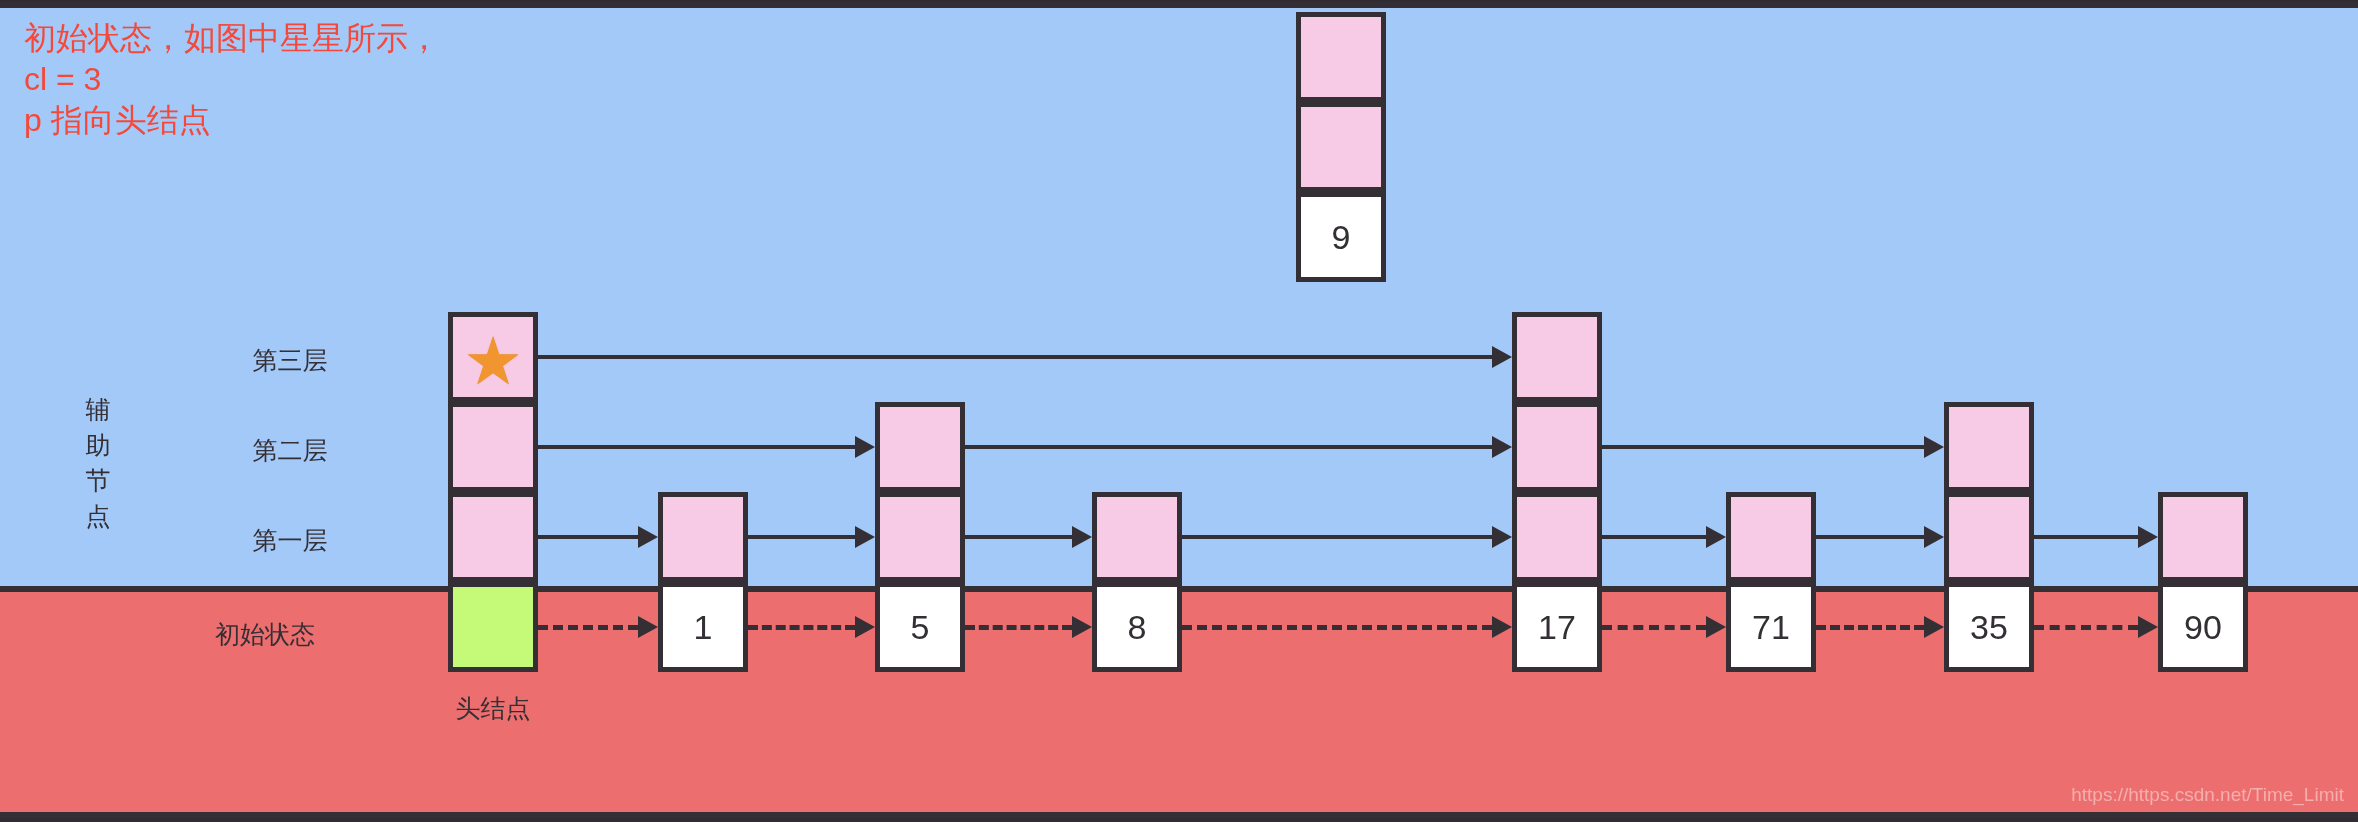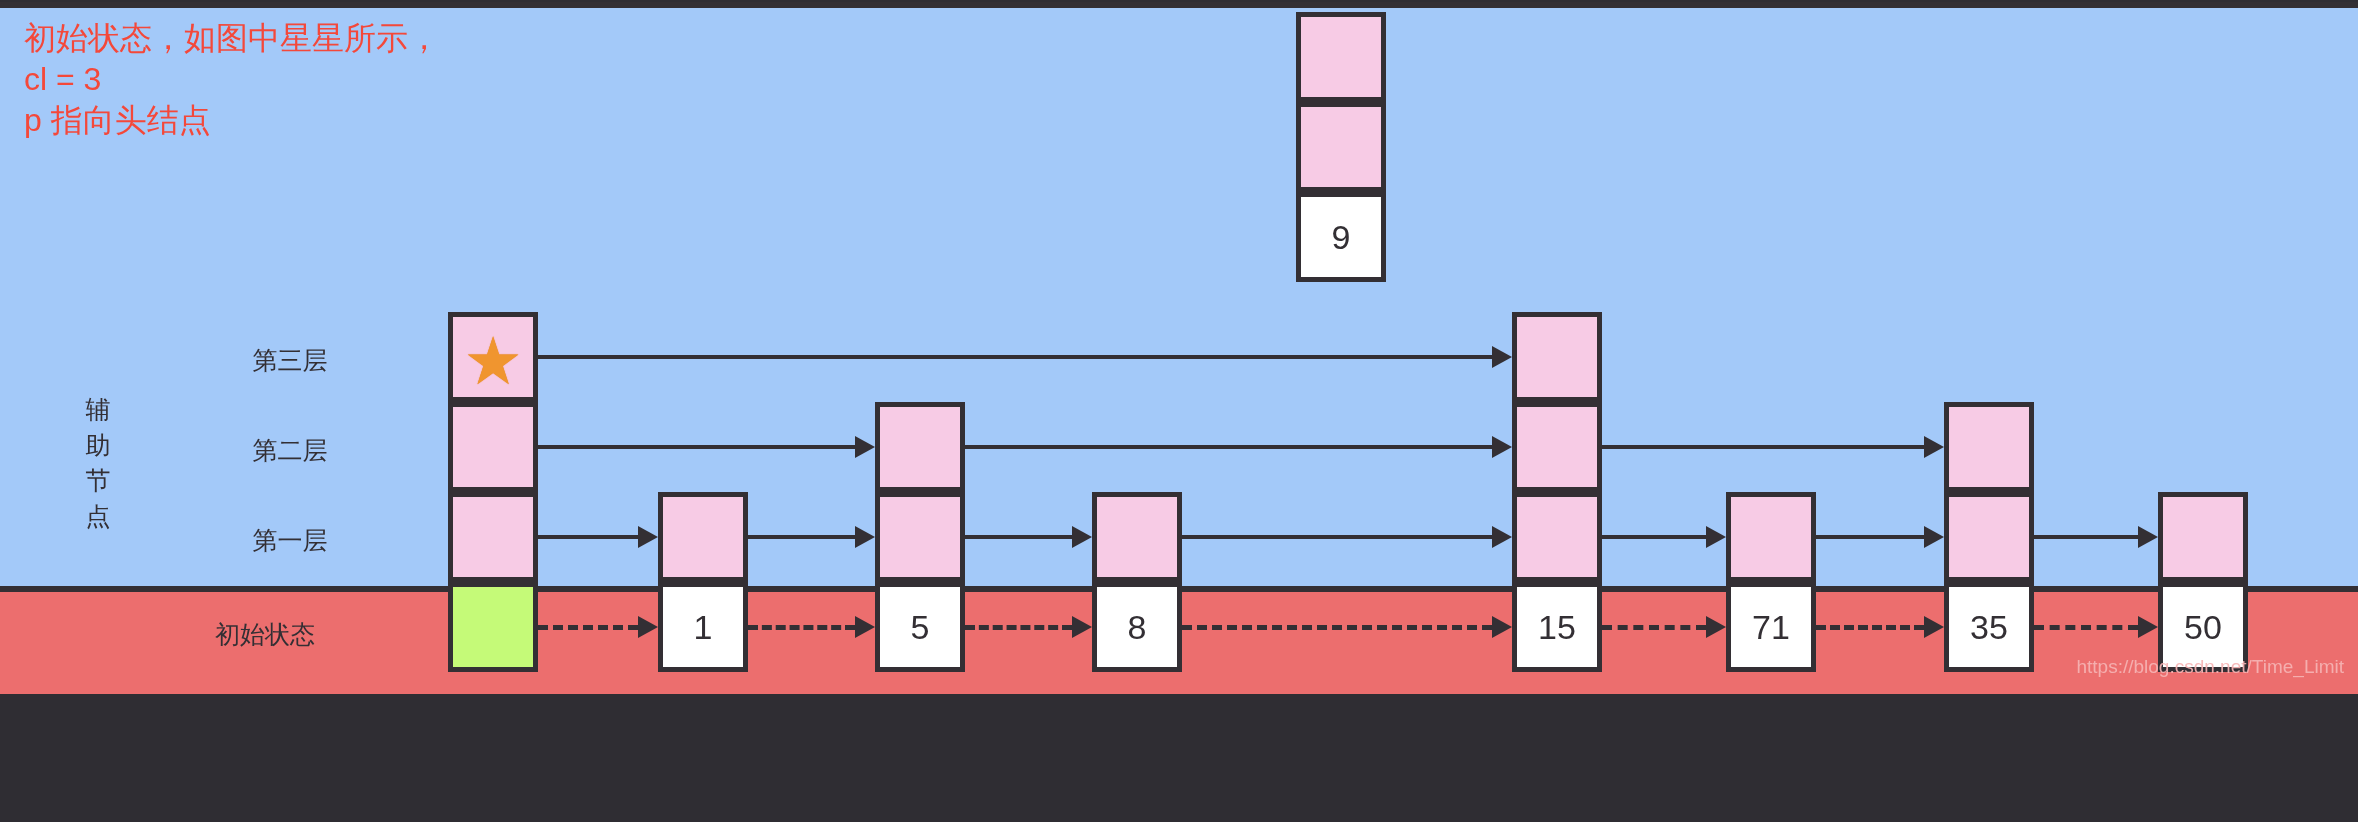--- a/index.html
+++ b/index.html
@@ -1,17 +1,17 @@
 <!DOCTYPE html>
 <html><head>
 <meta charset="utf-8">
 <style>
   html,body{margin:0;padding:0;background:#2f2d33;}
   #stage{
-    position:relative;width:2358px;height:694px;overflow:hidden;
+    position:relative;width:2358px;height:822px;overflow:hidden;
     font-family:"Liberation Sans","DejaVu Sans",sans-serif;
     background:#2f2d33;
   }
   .band{position:absolute;left:0;width:2358px;}
   #band-aux{top:8px;height:580px;background:#a3c9f9;}
   #band-data{top:592px;height:222px;background:#ec6e6e;}
   .sep{position:absolute;left:0;width:2358px;height:6px;background:#332f34;}
 
   #title{
     position:absolute;left:24px;top:18px;
@@ -117,37 +117,37 @@
 
   <div class="node">
     <div class="cell" style="left:1092px;top:492px;width:90px;height:90px;"></div>
     <div class="cell val" style="left:1092px;top:582px;width:90px;height:90px;">8</div>
   </div>
 
   <div class="node">
     <div class="cell" style="left:1512px;top:312px;width:90px;height:90px;"></div>
     <div class="cell" style="left:1512px;top:402px;width:90px;height:90px;"></div>
     <div class="cell" style="left:1512px;top:492px;width:90px;height:90px;"></div>
-    <div class="cell val" style="left:1512px;top:582px;width:90px;height:90px;">15</div>
+    <div class="cell val" style="left:1512px;top:582px;width:90px;height:90px;">17</div>
   </div>
 
   <div class="node">
     <div class="cell" style="left:1726px;top:492px;width:90px;height:90px;"></div>
     <div class="cell val" style="left:1726px;top:582px;width:90px;height:90px;">71</div>
   </div>
 
   <div class="node">
     <div class="cell" style="left:1944px;top:402px;width:90px;height:90px;"></div>
     <div class="cell" style="left:1944px;top:492px;width:90px;height:90px;"></div>
     <div class="cell val" style="left:1944px;top:582px;width:90px;height:90px;">35</div>
   </div>
 
   <div class="node">
     <div class="cell" style="left:2158px;top:492px;width:90px;height:90px;"></div>
-    <div class="cell val" style="left:2158px;top:582px;width:90px;height:90px;">50</div>
+    <div class="cell val" style="left:2158px;top:582px;width:90px;height:90px;">90</div>
   </div>
 
   <div class="arrow" style="left:538px;top:357px;width:974px;">
     <div class="shaft" style="width:954px;"></div>
       <div class="head" style="left:954px;"></div>
   </div>
 
   <div class="arrow" style="left:538px;top:447px;width:337px;">
     <div class="shaft" style="width:317px;"></div>
       <div class="head" style="left:317px;"></div>
@@ -212,14 +212,14 @@
   </div>
   <div class="arrow dashed" style="left:1816px;top:627px;width:128px;">
     <div class="shaft" style="width:108px;"></div>
       <div class="head" style="left:108px;"></div>
   </div>
   <div class="arrow dashed" style="left:2034px;top:627px;width:124px;">
     <div class="shaft" style="width:104px;"></div>
       <div class="head" style="left:104px;"></div>
   </div>
 
-  <div id="watermark">https://blog.csdn.net/Time_Limit</div>
+  <div id="watermark">https://https.csdn.net/Time_Limit</div>
 </div>
 
 </body></html>

